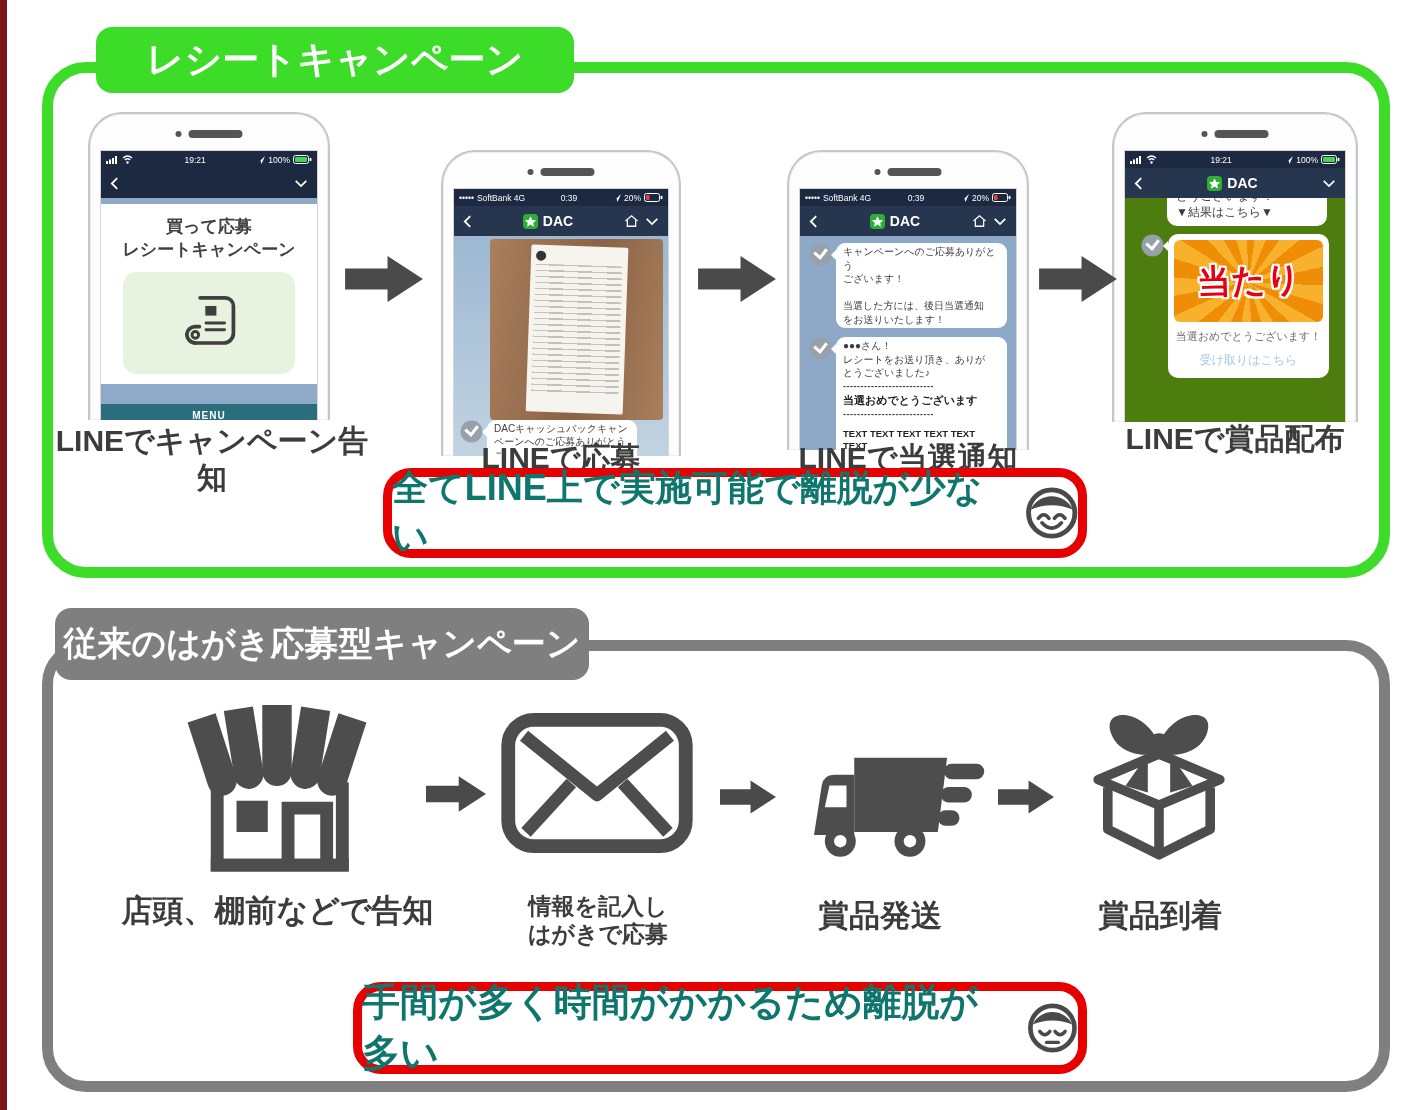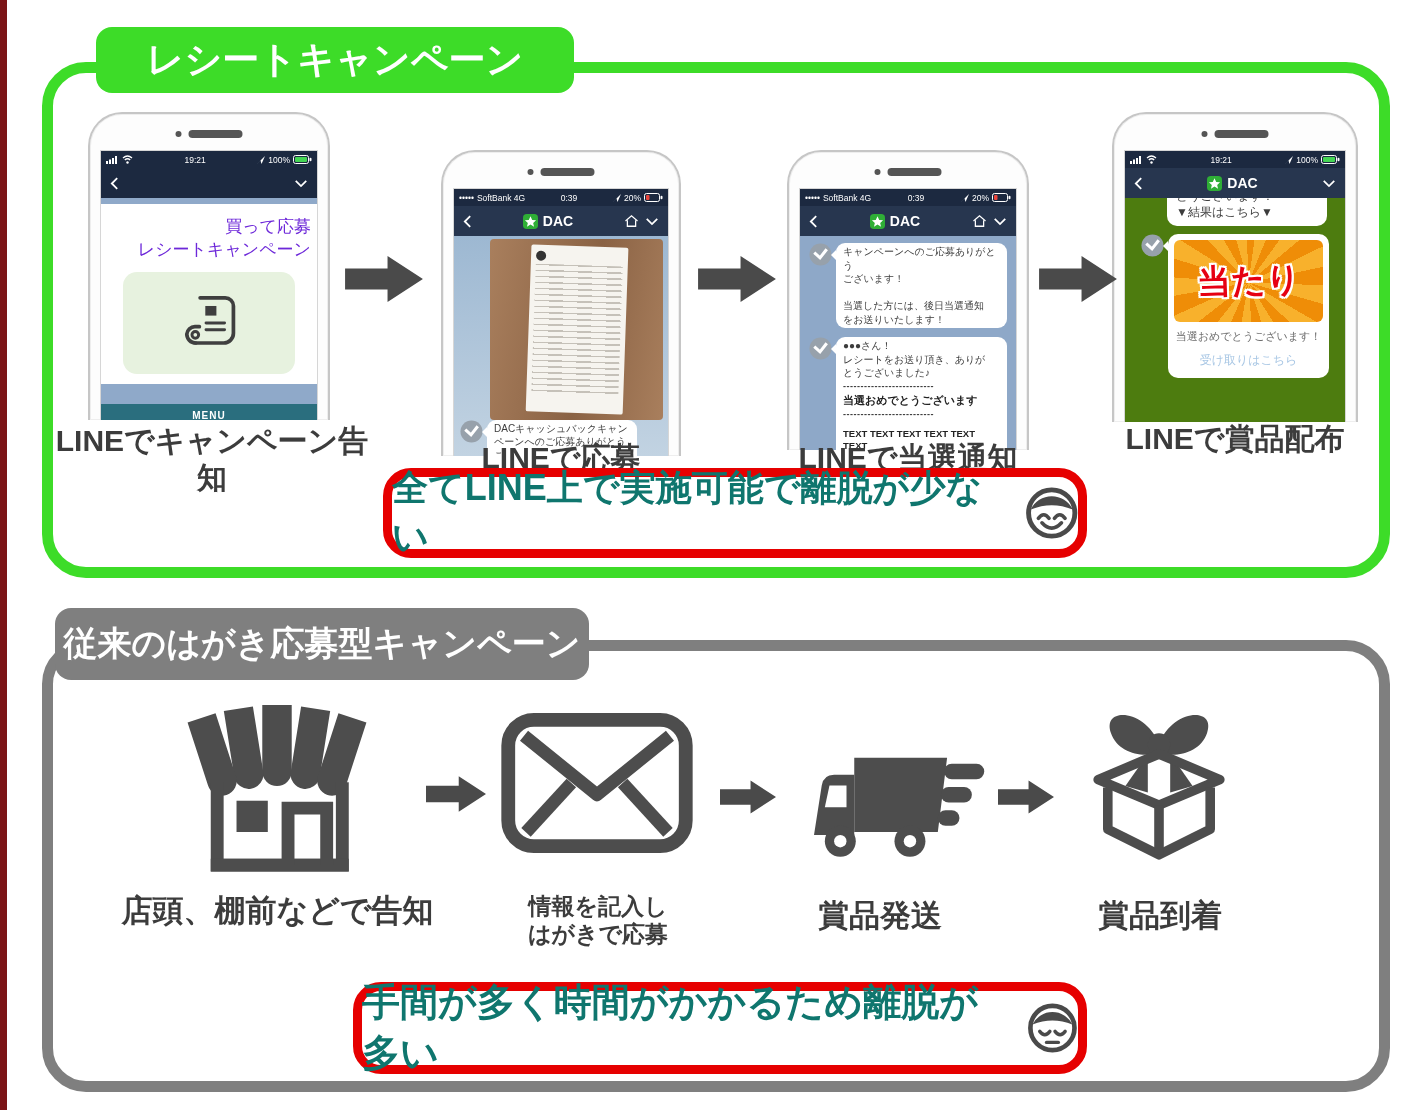--- a/index.html
+++ b/index.html
@@ -28,21 +28,21 @@
 
   .statusbar { height:17px; background:#1c2940; color:#fff; font-size:8.5px; display:flex; align-items:center; justify-content:space-between; padding:0 5px; flex:0 0 auto; }
   .sb-grp { display:flex; align-items:center; gap:3px; }
   .appbar { height:30px; background:#27364f; color:#fff; display:flex; align-items:center; padding:0 9px; gap:6px; flex:0 0 auto; }
   .appbar .title { flex:1; display:flex; align-items:center; justify-content:center; gap:5px; font-weight:bold; font-size:14px; }
 
   
   .p1-body { flex:1; background:#8fa9c9; display:flex; flex-direction:column; }
   .p1-sky { height:6px; }
   .p1-card { background:#fff; padding:12px 6px 10px; }
-  .p1-title { text-align:right; font-weight:normal; color:#6d28d9; font-size:17px; line-height:1.35; }
+  .p1-title { text-align:center; font-weight:bold; color:#404040; font-size:17px; line-height:1.35; }
   .p1-greenbox { margin:10px 16px 0; height:102px; background:#e7f2df; border-radius:14px; display:flex; align-items:center; justify-content:center; }
   .p1-sky2 { height:20px; }
   .p1-menu { height:24px; background:#2a6e7e; color:#fff; font-size:10px; font-weight:bold; display:flex; align-items:center; justify-content:center; letter-spacing:1px; }
 
   
   .p2-body { flex:1; position:relative; background:linear-gradient(180deg,#9db8d2,#c2d3e2); }
   .photo { position:absolute; left:36px; right:5px; top:3px; bottom:36px; border-radius:4px; background:linear-gradient(100deg,#a97f5d,#8a6244 55%,#a97f5d); }
   .receipt { position:absolute; left:50%; top:4%; transform:translateX(-50%) rotate(2deg); width:56%; height:92%; background:#f6f4ef; border-radius:2px; padding:6px 5px; }
   .receipt .logo { width:10px; height:10px; border-radius:50%; background:#333; margin-bottom:3px; }
   .receipt .lines { height:85%; background:repeating-linear-gradient(180deg,#b9b4ab 0 1.5px,transparent 1.5px 6px); opacity:.8; }

